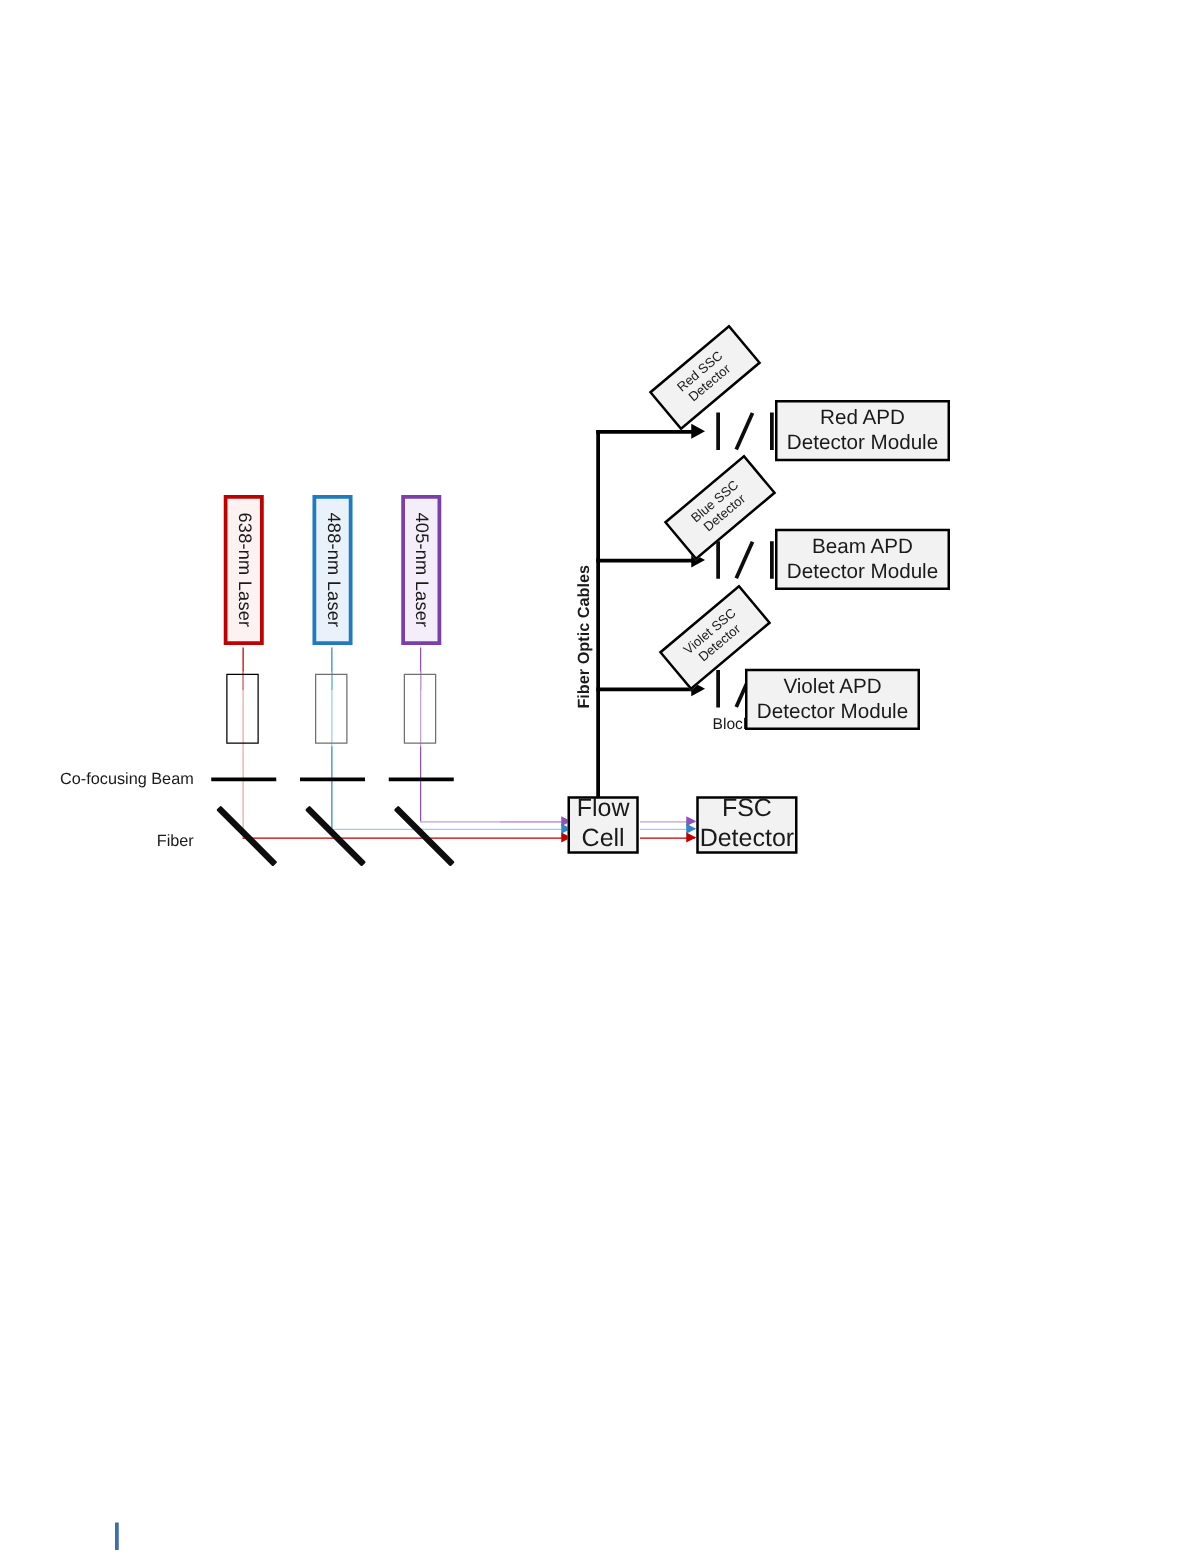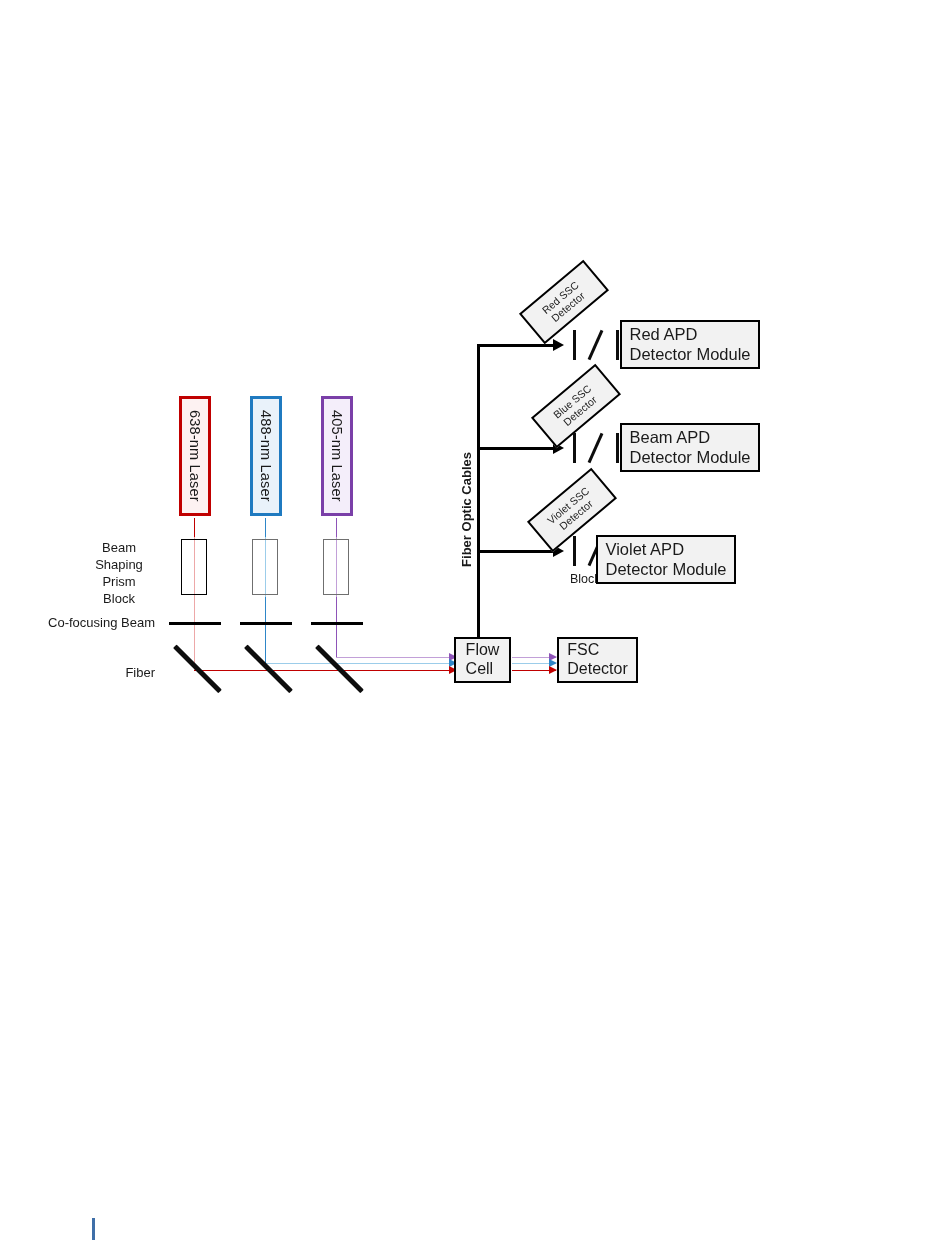--- a/index.html
+++ b/index.html
@@ -89,25 +89,26 @@
 
   
   .comp-box {
     position: absolute;
     box-sizing: border-box;
     border: 2.6px solid #000000;
     background: #f2f2f2;
     display: flex;
     align-items: center;
     justify-content: center;
+    text-align: center;
     line-height: 1.18;
     color: #1a1a1a;
   }
   .apd-box { font-size: 16.5px; }
-  .small-box { font-size: 16px; }
+  .small-box { font-size: 20px; }
 
   
   .ssc-wrap {
     position: absolute;
     width: 84px;
     height: 40px;
   }
   .ssc-box {
     width: 84px;
     height: 40px;
@@ -242,24 +243,20 @@
   <div class="prism prism-gray" style="left:323px; top:539px;"></div>
 
   <div class="lens-bar" style="left:169px; top:622px;"></div>
   <div class="lens-bar" style="left:240px; top:622px;"></div>
   <div class="lens-bar" style="left:311px; top:622px;"></div>
 
   <div class="mirror" style="left:195px; top:637px;"></div>
   <div class="mirror" style="left:266px; top:637px;"></div>
   <div class="mirror" style="left:337px; top:637px;"></div>
 
-  <div class="annot" style="left:78px; top:540px; width:82px;">Beam
-Shaping
-Prism
-Block</div>
 
   <div class="annot annot-right" style="left:40px; top:615px; width:115px;">Co-focusing Beam</div>
 
   <div class="annot annot-right" style="left:55px; top:665px; width:100px;">Fiber</div>
 
   <div class="comp-box small-box" style="left:454px; top:637px; width:57px; height:46px; white-space:pre-line;">
     <span>Flow
 Cell</span>
   </div>
 

